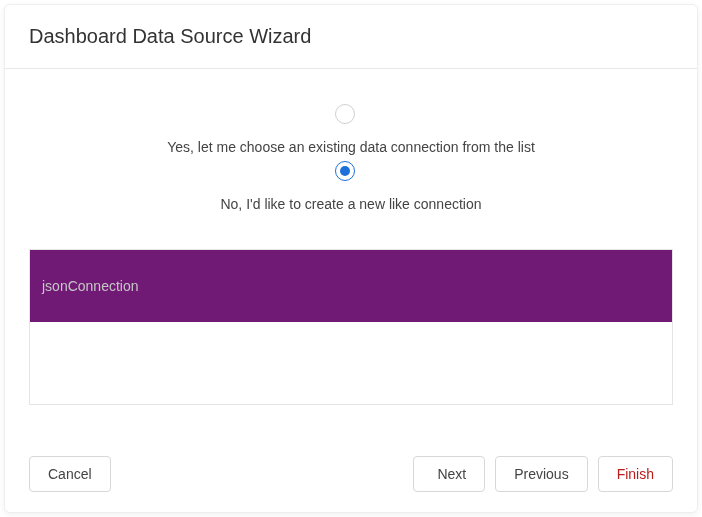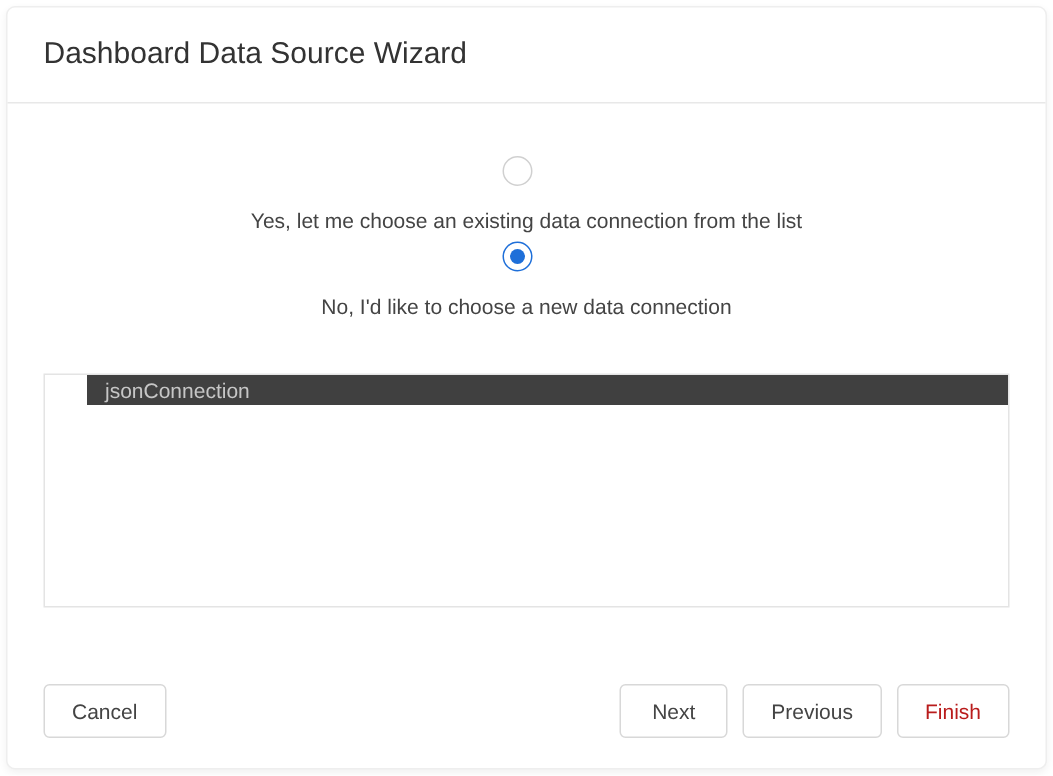--- a/index.html
+++ b/index.html
@@ -82,46 +82,45 @@
       color: #444;
     }
     .list-box {
       flex: 1;
       border: 1px solid #e4e4e4;
       background: #fff;
       margin-bottom: 20px;
       overflow: auto;
     }
     .list-item {
-      padding: 2px 12px;
+      padding: 28px 12px;
       font-size: 14px;
       color: #c6c6c6;
-      background: #404040;
-      margin-left: 28px;
+      background: #701a75;
     }
     .wizard-footer {
       padding: 16px 24px 20px 24px;
       display: flex;
       justify-content: space-between;
       align-items: center;
     }
     .footer-right {
       display: flex;
       gap: 10px;
     }
     .btn {
       padding: 9px 18px;
       font-size: 14px;
       color: #444;
       background: #fff;
       border: 1px solid #d8d8d8;
       border-radius: 4px;
       cursor: pointer;
       min-width: 72px;
-      text-align: center;
+      text-align: right;
     }
     .btn.disabled {
       color: #b91c1c;
       cursor: default;
     }
   </style>
 </head>
 <body>
 
 <div class="wizard-container">
@@ -132,21 +131,21 @@
   <div class="wizard-body">
     <div class="radio-group">
       <div class="radio-option">
         <span class="radio-circle" id="radio-existing"></span>
         <span class="radio-label">Yes, let me choose an existing data connection from the list</span>
       </div>
       <div class="radio-option">
         <span class="radio-circle selected" id="radio-new">
             <span class="radio-dot"></span>
           </span>
-        <span class="radio-label">No, I'd like to choose a new data connection</span>
+        <span class="radio-label">No, I'd like to create a new like connection</span>
       </div>
     </div>
 
     <div class="list-box">
       <div class="list-item">jsonConnection</div>
     </div>
   </div>
 
   <div class="wizard-footer">
     <button class="btn">Cancel</button>

